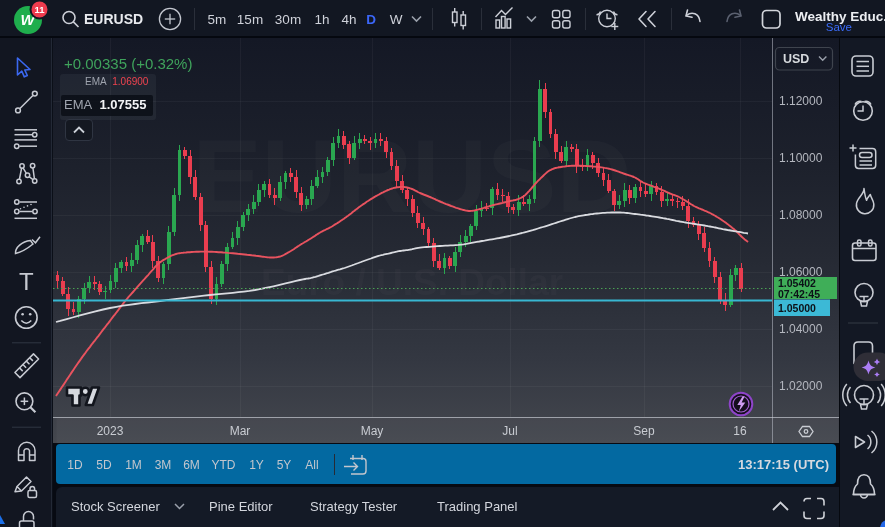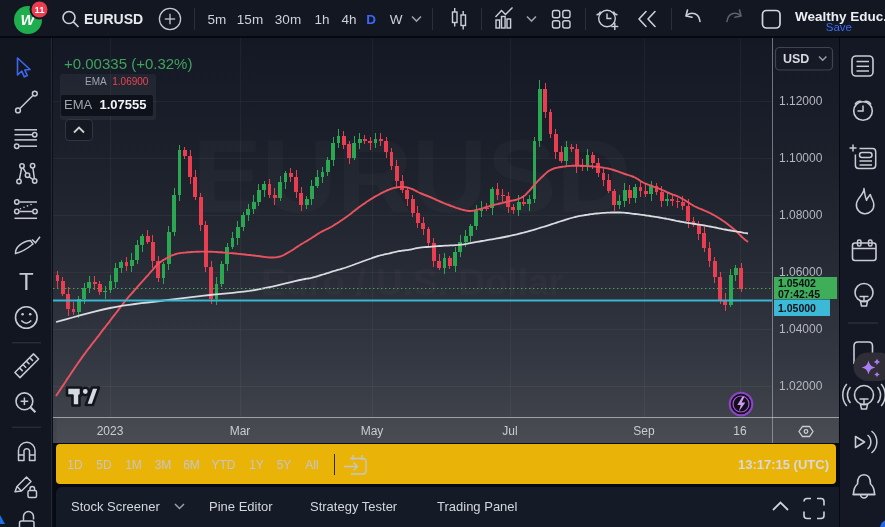--- a/index.html
+++ b/index.html
@@ -514,21 +514,21 @@
 <div class="abs" style="left:8px;top:57px;width:92px;height:21px;background:rgba(9,13,20,0.8);border-radius:2px;"></div>
 <div class="abs" style="left:11px;top:59px;font-size:13px;color:#9fa4ae;white-space:nowrap;">EMA&nbsp;&nbsp;<span style="color:#f2f3f6;font-weight:bold;">1.07555</span></div>
 <div class="abs" style="left:12px;top:81px;width:28px;height:22px;background:rgba(19,23,31,0.8);border:1px solid #2f3542;border-radius:4px;">
   <svg width="26" height="20">
         <path d="M8,12.5 L13,7.5 L18,12.5" fill="none" stroke="#ccd0d8" stroke-width="1.8"></path>
       </svg>
 </div>
 </div>
 
 <div class="abs" style="left:53px;top:443px;width:786px;height:84px;background:#070a12;"></div>
-<div class="abs" style="left:56px;top:444px;width:780px;height:40px;background:#eab308;border-radius:4px;">
+<div class="abs" style="left:56px;top:444px;width:780px;height:40px;background:#0369a1;border-radius:4px;">
 <svg width="780" height="40" style="position:absolute;left:0;top:0;">
   <g font-size="12" fill="#c3c6cd" text-anchor="middle">
     <text x="19" y="25">1D</text>
     <text x="48" y="25">5D</text>
     <text x="77.5" y="25">1M</text>
     <text x="107" y="25">3M</text>
     <text x="135.5" y="25">6M</text>
     <text x="167.5" y="25">YTD</text>
     <text x="200.5" y="25">1Y</text>
     <text x="228" y="25">5Y</text>

